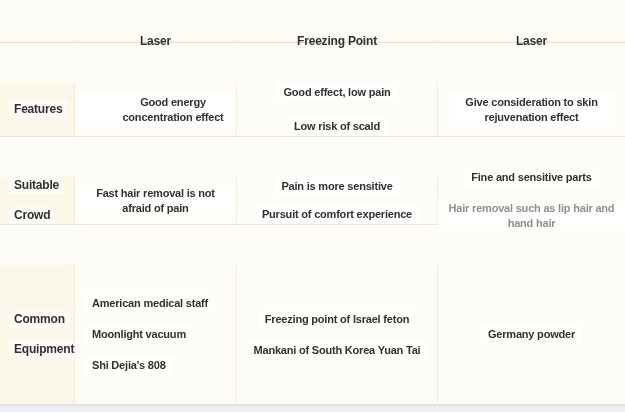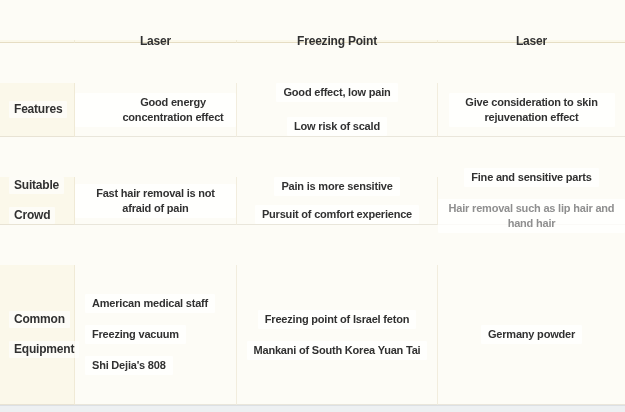--- a/index.html
+++ b/index.html
@@ -93,21 +93,21 @@
       <span class="item nowrap">Fine and sensitive parts</span>
       <span class="item muted">Hair removal such as lip hair and hand hair</span>
     </div>
 
     <div class="cell cream rowlabel">
       <span class="item">Common</span>
       <span class="item">Equipment</span>
     </div>
     <div class="cell left-align">
       <span class="item nowrap">American medical staff</span>
-      <span class="item nowrap">Freezing vacuum</span>
+      <span class="item nowrap">Moonlight vacuum</span>
       <span class="item nowrap">Shi Dejia's 808</span>
     </div>
     <div class="cell">
       <span class="item nowrap">Freezing point of Israel feton</span>
       <span class="item nowrap">Mankani of South Korea Yuan Tai</span>
     </div>
     <div class="cell last-col">
       <span class="item nowrap">Germany powder</span>
     </div>
 

